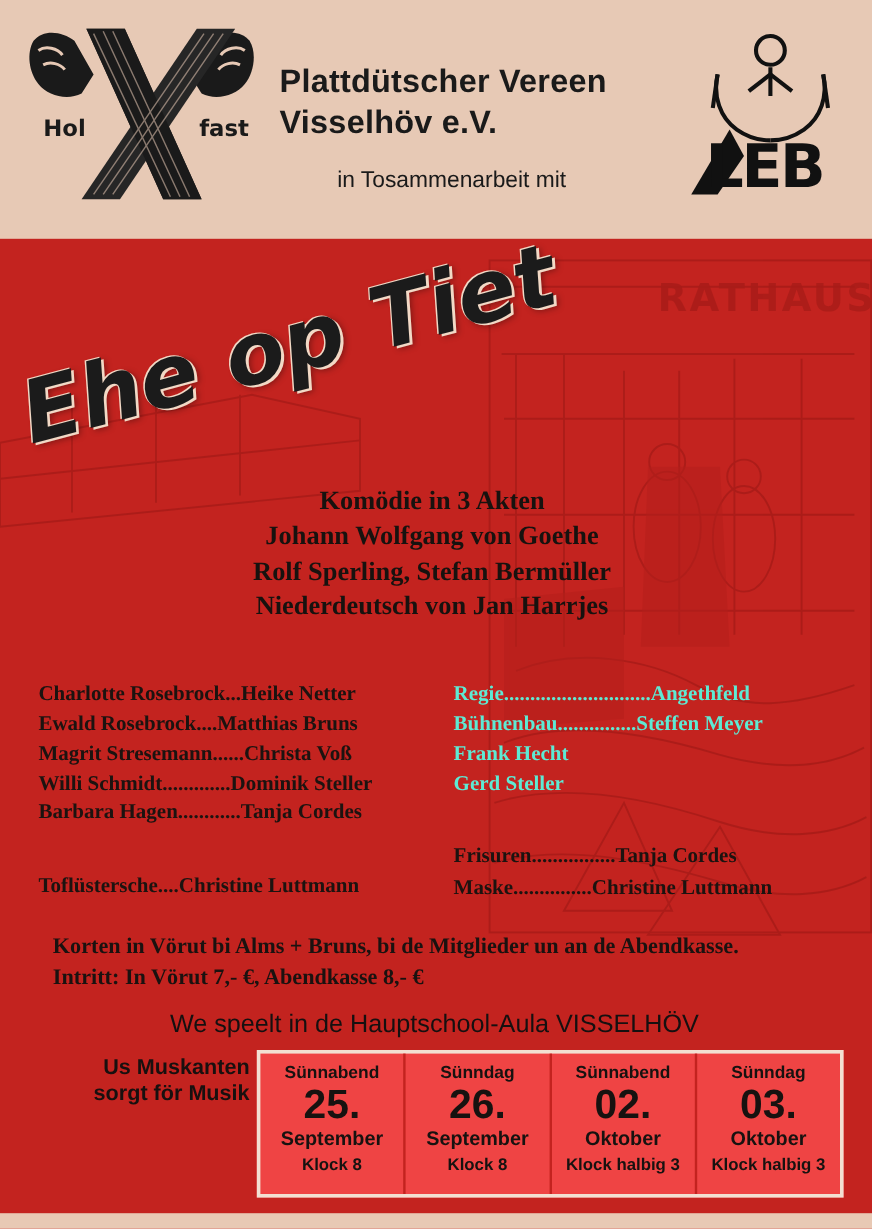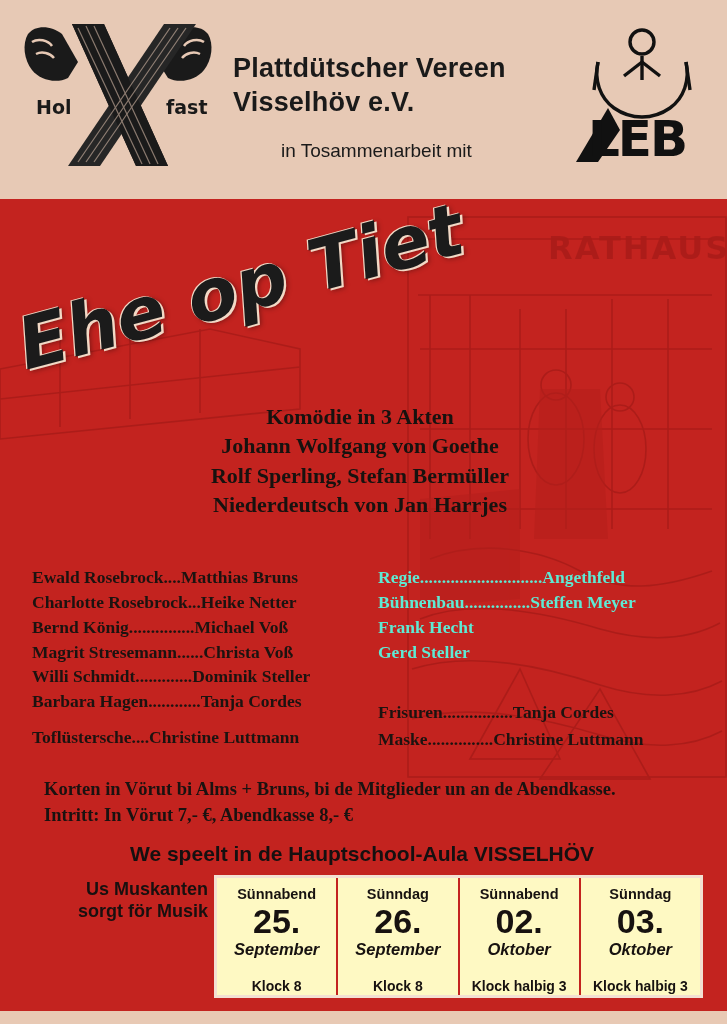--- a/index.html
+++ b/index.html
@@ -178,21 +178,21 @@
     color: #1a1210;
     line-height: 1.38;
   }
 
   .venue {
     position: absolute;
     left: 0; top: 643px;
     width: 654px;
     text-align: center;
     font-size: 21px;
-    font-weight: bold;
+    font-weight: normal;
     color: #151010;
     padding-left: 70px;
     box-sizing: border-box;
   }
 
   .musicians {
     position: absolute;
     left: 58px; top: 680px;
     width: 150px;
     text-align: right;
@@ -201,21 +201,21 @@
     color: #18100f;
     line-height: 1.2;
   }
 
   
   .dates {
     position: absolute;
     left: 214px; top: 676px;
     width: 489px;
     height: 123px;
-    background: #fef9c3;
+    background: #ef4444;
     border: 3px solid #f3e0d2;
     display: flex;
     box-sizing: border-box;
   }
   .date-cell {
     flex: 1 1 0;
     position: relative;
     text-align: center;
     padding-top: 8px;
     box-sizing: border-box;
@@ -230,26 +230,25 @@
   .date-cell .day {
     font-size: 34px;
     font-weight: bold;
     line-height: 1.08;
     margin-top: 1px;
   }
   .date-cell .month {
     font-size: 16.5px;
     font-weight: bold;
     line-height: 1.1;
-    font-style: italic;
   }
   .date-cell .time {
     font-size: 14px;
     font-weight: bold;
-    margin-top: 20px;
+    margin-top: 4px;
   }
 
   .bottom-strip {
     position: absolute;
     left: 0; top: 1011px;
     width: 727px; height: 13px;
     background: #e8c9b4;
   }
 </style>
 </head>
@@ -359,27 +358,24 @@
 
     <div class="credits">
       <div>Komödie in 3 Akten</div>
       <div>Johann Wolfgang von Goethe</div>
       <div>Rolf Sperling, Stefan Bermüller</div>
       <div>Niederdeutsch von Jan Harrjes</div>
     </div>
 
     <div class="cast">
       <div class="row">
+        <span>Charlotte Rosebrock</span><span>...</span><span>Heike Netter</span>
+      </div>
+      <div class="row">
         <span>Ewald Rosebrock</span><span>....</span><span>Matthias Bruns</span>
-      </div>
-      <div class="row">
-        <span>Charlotte Rosebrock</span><span>...</span><span>Heike Netter</span>
-      </div>
-      <div class="row">
-        <span>Bernd König</span><span>...............</span><span>Michael Voß</span>
       </div>
       <div class="row">
         <span>Magrit Stresemann</span><span>......</span><span>Christa Voß</span>
       </div>
       <div class="row">
         <span>Willi Schmidt</span><span>.............</span><span>Dominik Steller</span>
       </div>
       <div class="row">
         <span>Barbara Hagen</span><span>............</span><span>Tanja Cordes</span>
       </div>

